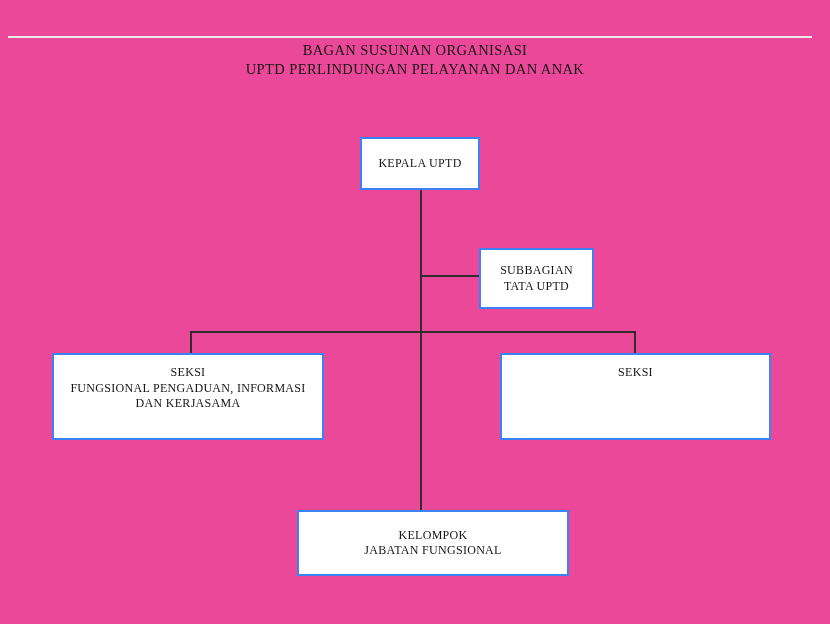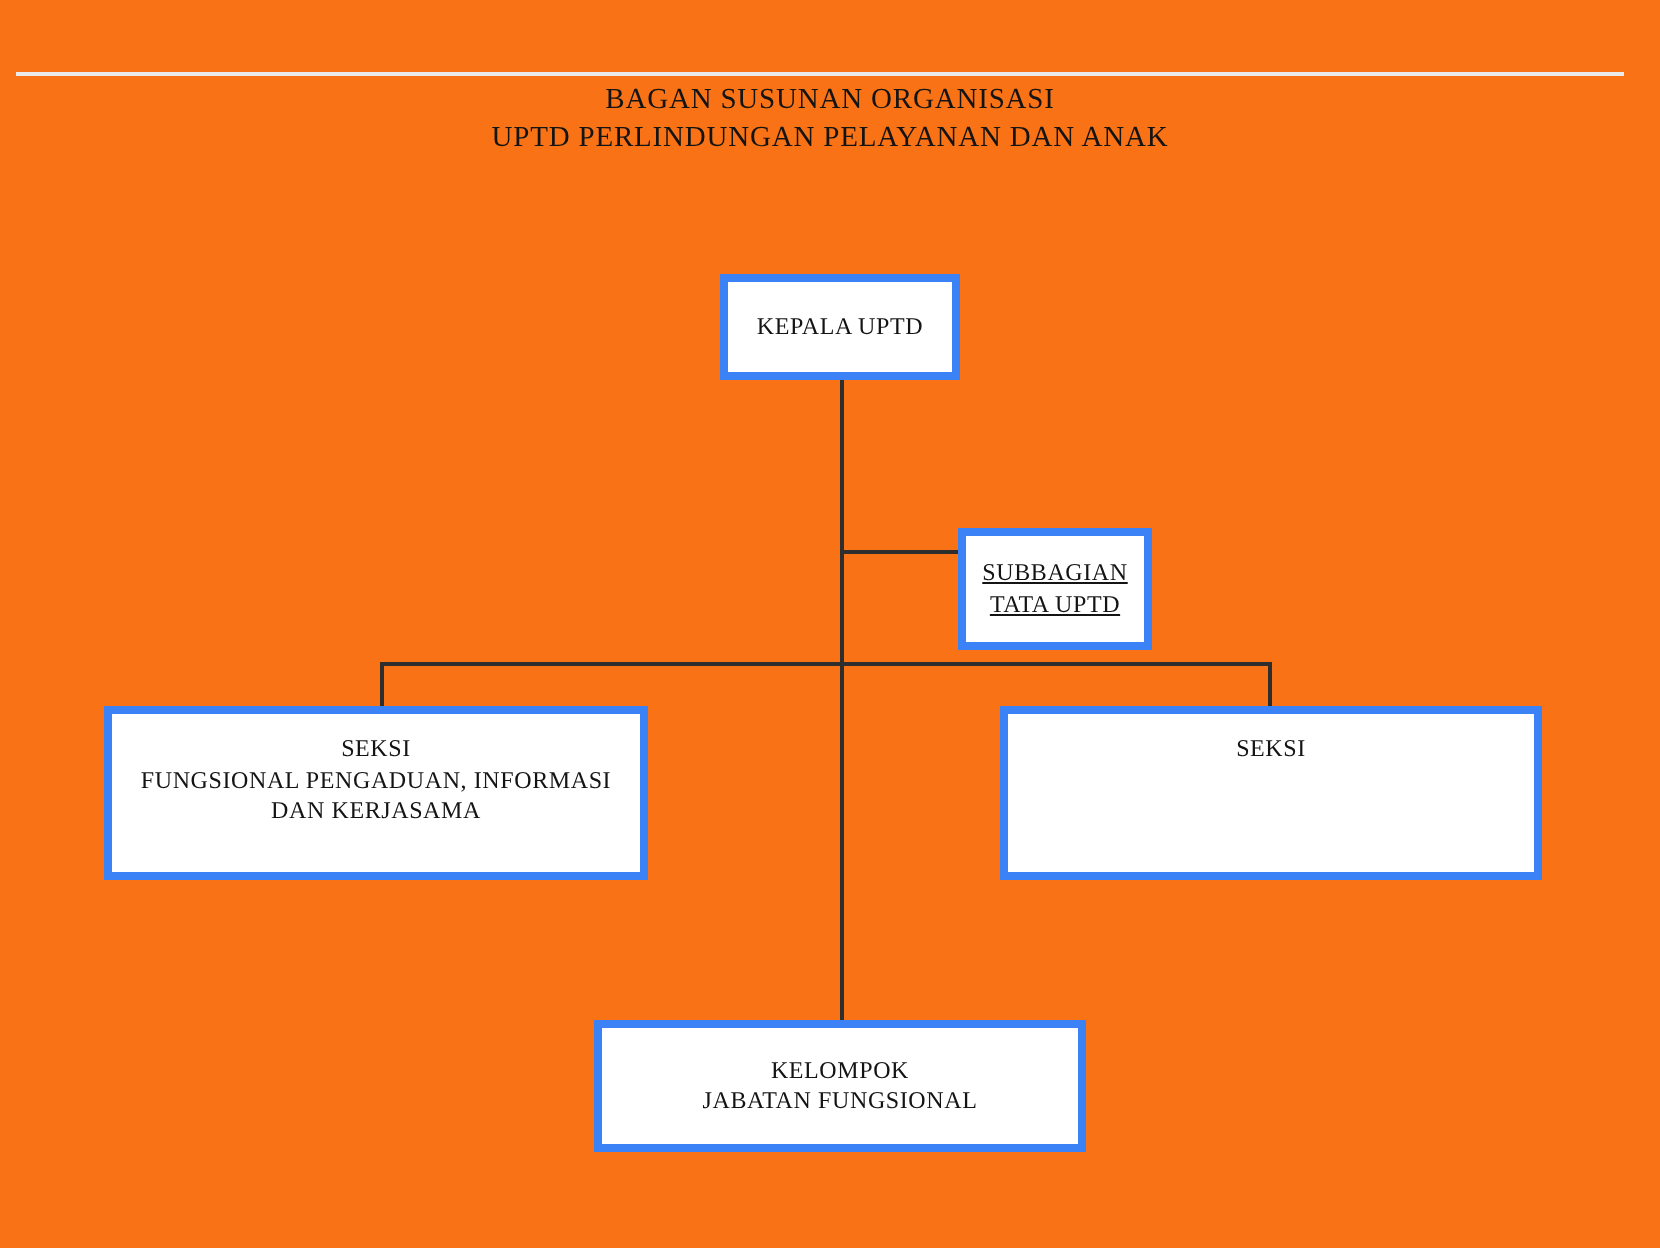--- a/index.html
+++ b/index.html
@@ -4,21 +4,21 @@
 <style>
   html, body {
     margin: 0;
     padding: 0;
     background: #ffffff;
   }
   .page {
     position: relative;
     width: 830px;
     height: 624px;
-    background: #f97316;
+    background: #ec4899;
     overflow: hidden;
     font-family: "Liberation Serif", serif;
     color: #141414;
   }
   .top-rule {
     position: absolute;
     left: 8px;
     top: 36px;
     width: 804px;
     height: 2px;
@@ -35,41 +35,41 @@
     letter-spacing: 0.4px;
     color: #141414;
   }
   .connector {
     position: absolute;
     background: #2e2e2e;
   }
   .node {
     position: absolute;
     box-sizing: border-box;
-    border: 4px solid #3b82f6;
+    border: 2px solid #3b82f6;
     background: #ffffff;
     display: flex;
     flex-direction: column;
     align-items: center;
     justify-content: center;
     text-align: center;
     font-size: 12px;
     line-height: 15.5px;
     letter-spacing: 0.3px;
     color: #141414;
   }
   .node.top-align {
     justify-content: flex-start;
     padding-top: 10px;
   }
   .node-kepala   { left: 360px; top: 137px; width: 120px; height: 53px; }
-  .node-subbag   { left: 479px; top: 264px; width: 97px; height: 61px; text-decoration: underline; }
+  .node-subbag   { left: 479px; top: 248px; width: 115px; height: 61px; }
   .node-seksi-a  { left: 52px;  top: 353px; width: 272px; height: 87px; }
   .node-seksi-b  { left: 500px; top: 353px; width: 271px; height: 87px; }
-  .node-kelompok { left: 297px; top: 510px; width: 246px; height: 66px; }
+  .node-kelompok { left: 297px; top: 510px; width: 272px; height: 66px; }
 
   .conn-trunk      { left: 420px; top: 190px; width: 2px;   height: 320px; }
   .conn-subbag     { left: 421px; top: 275px; width: 58px;  height: 2px; }
   .conn-crossbar   { left: 190px; top: 331px; width: 446px; height: 2px; }
   .conn-drop-left  { left: 190px; top: 331px; width: 2px;   height: 22px; }
   .conn-drop-right { left: 634px; top: 331px; width: 2px;   height: 22px; }
 </style>
 </head>
 <body>
 

